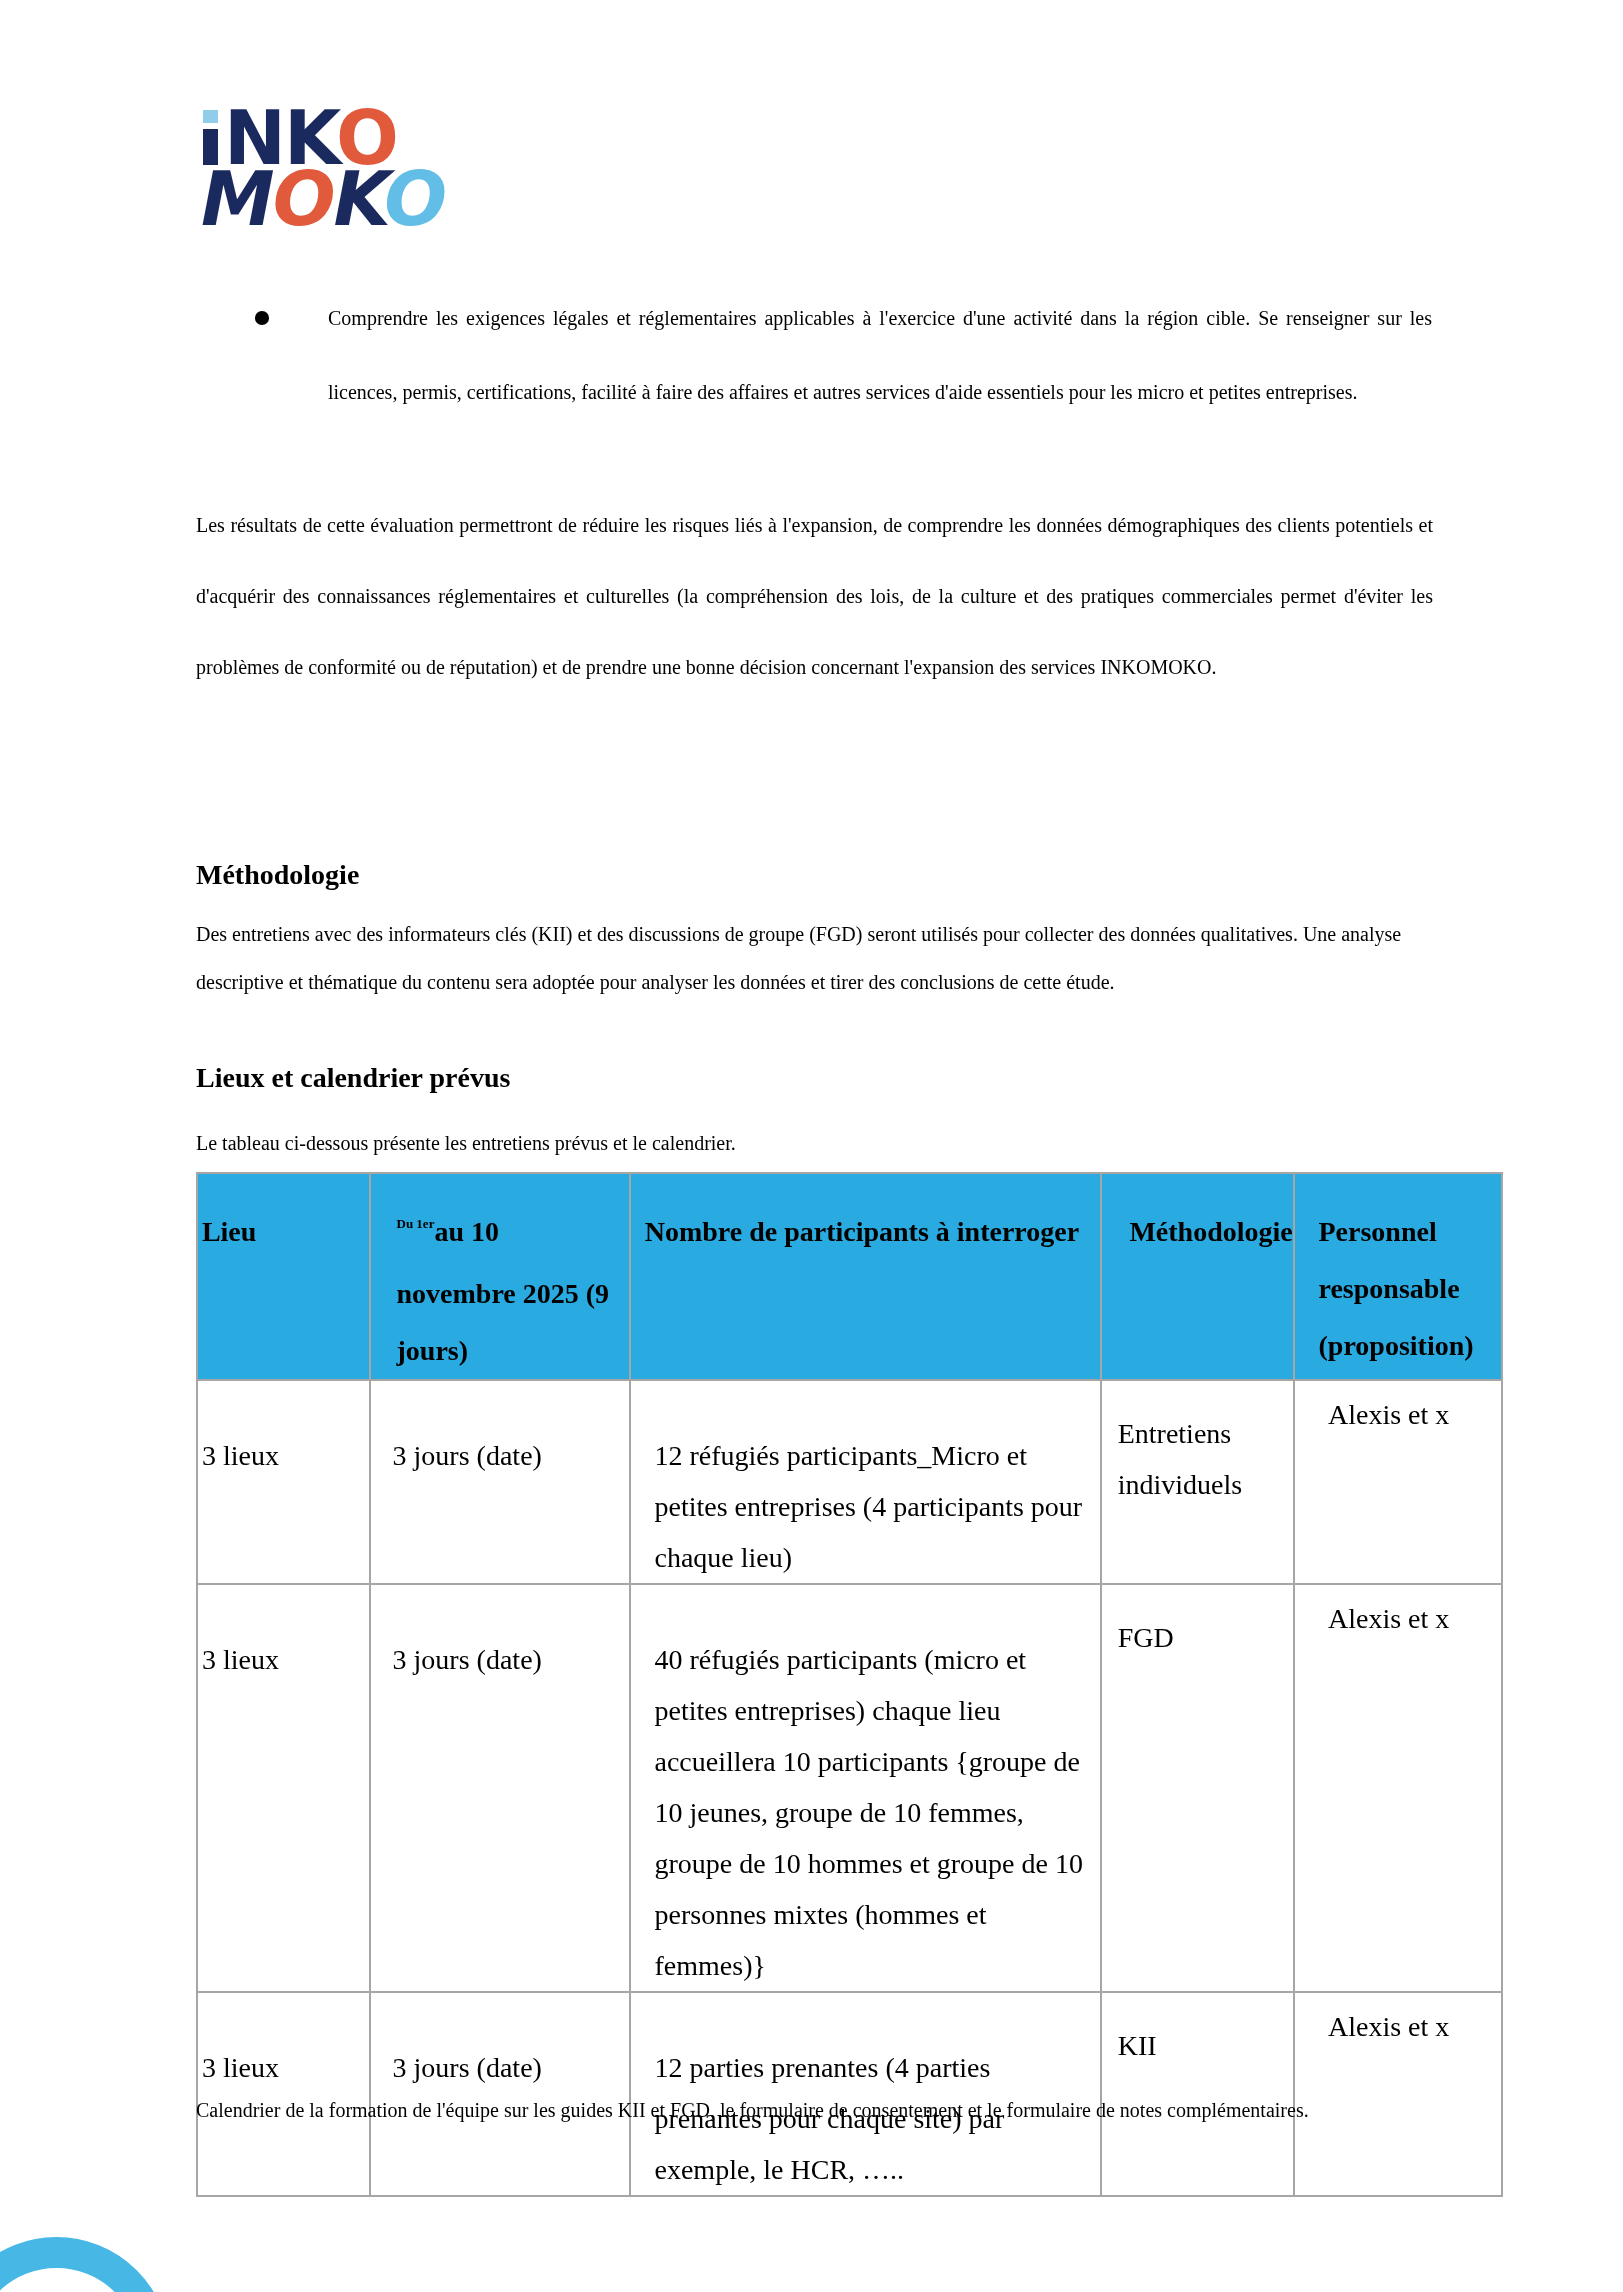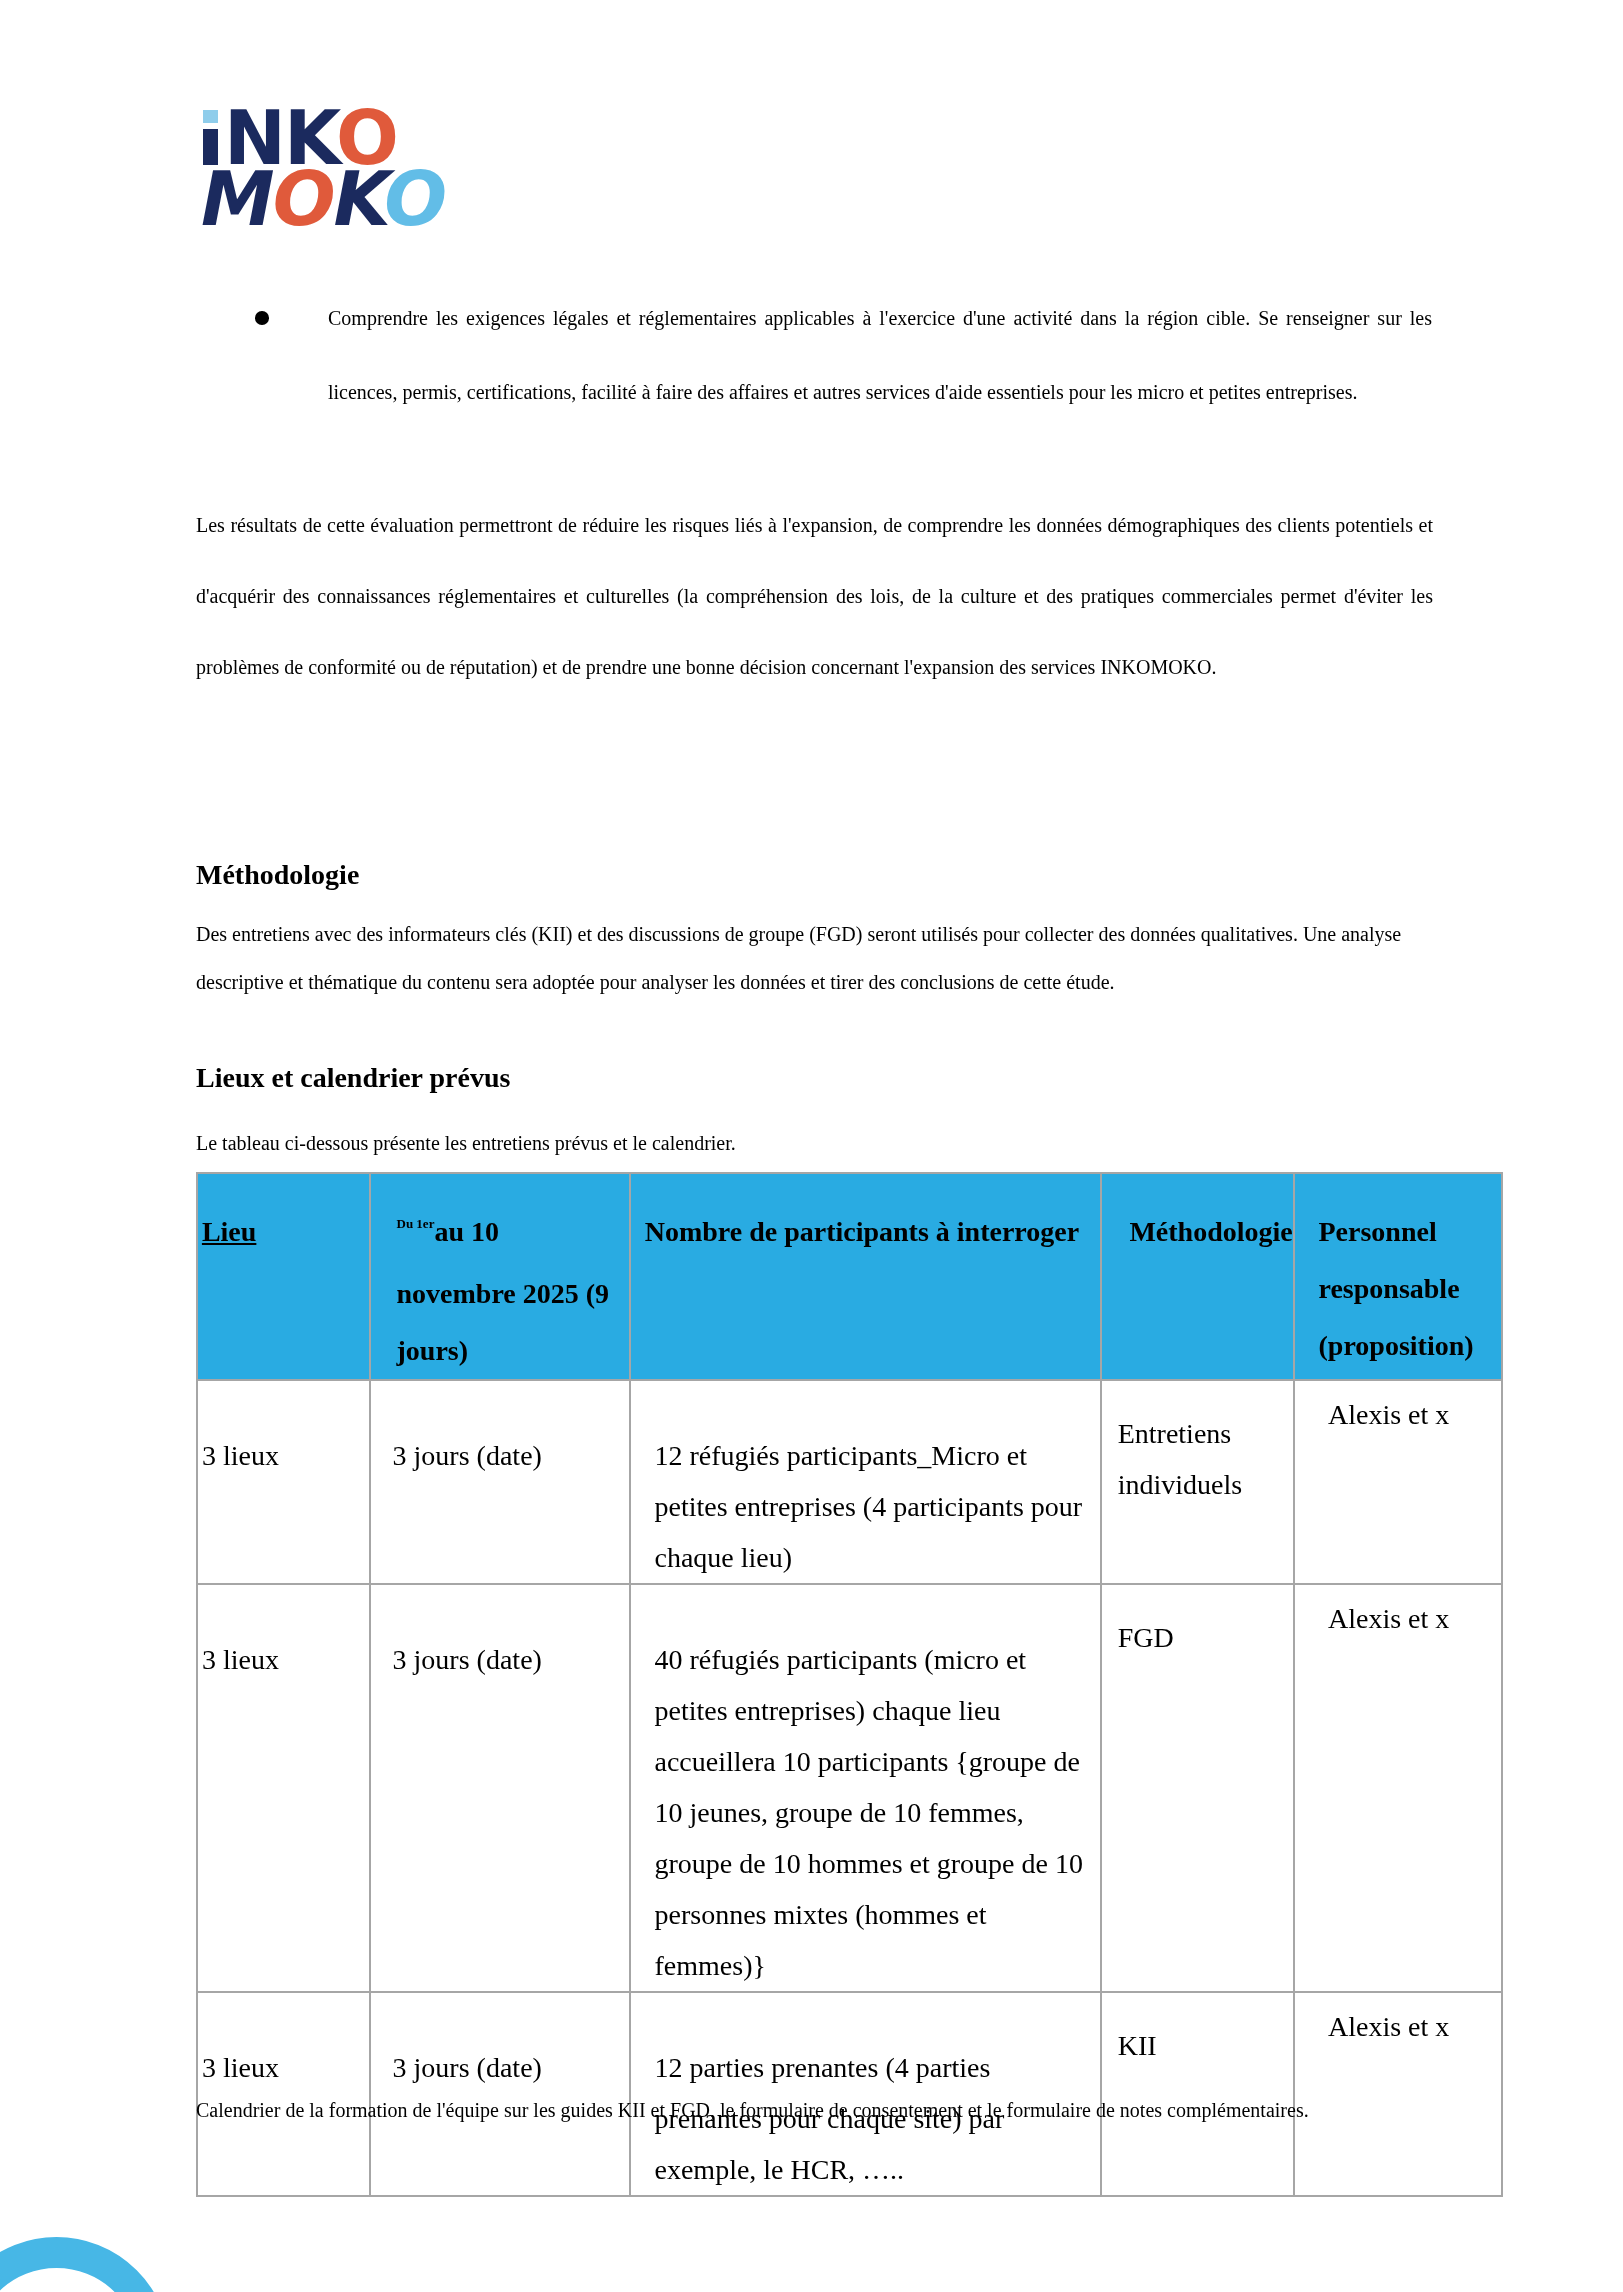--- a/index.html
+++ b/index.html
@@ -47,21 +47,21 @@
     line-height:51px;
     text-align:left;
     overflow:hidden;
   }
   table.schedule th {
     background:var(--header-bg);
     font-weight:bold;
     line-height:57px;
     padding-top:29px;
   }
-  th.h-lieu { text-align:center; padding:29px 3.9px 0 3.9px;text-decoration:underline; }
+  th.h-lieu { text-align:center; padding:29px 3.9px 0 3.9px; }
   th.h-date { padding:29px 7.8px 0 25.5px; }
   th.h-part { padding:29px 3.9px 0 13.7px;margin-left:25px; }
   th.h-meth { padding:29px 3.9px 0 27.4px; }
   th.h-pers { padding:29px 5.9px 0 23.5px; }
   .sup-small { font-size:13px; font-weight:bold; position:relative; top:-12.7px; }
 
   td.c-lieu { text-align:center; padding:49px 3.9px 0 3.9px; }
   td.c-date { padding:49px 3.9px 0 21.6px; }
   td.c-part { padding:49px 11.8px 0 23.5px; }
   td.c-meth { padding:27.4px 5.9px 0 15.7px; }

